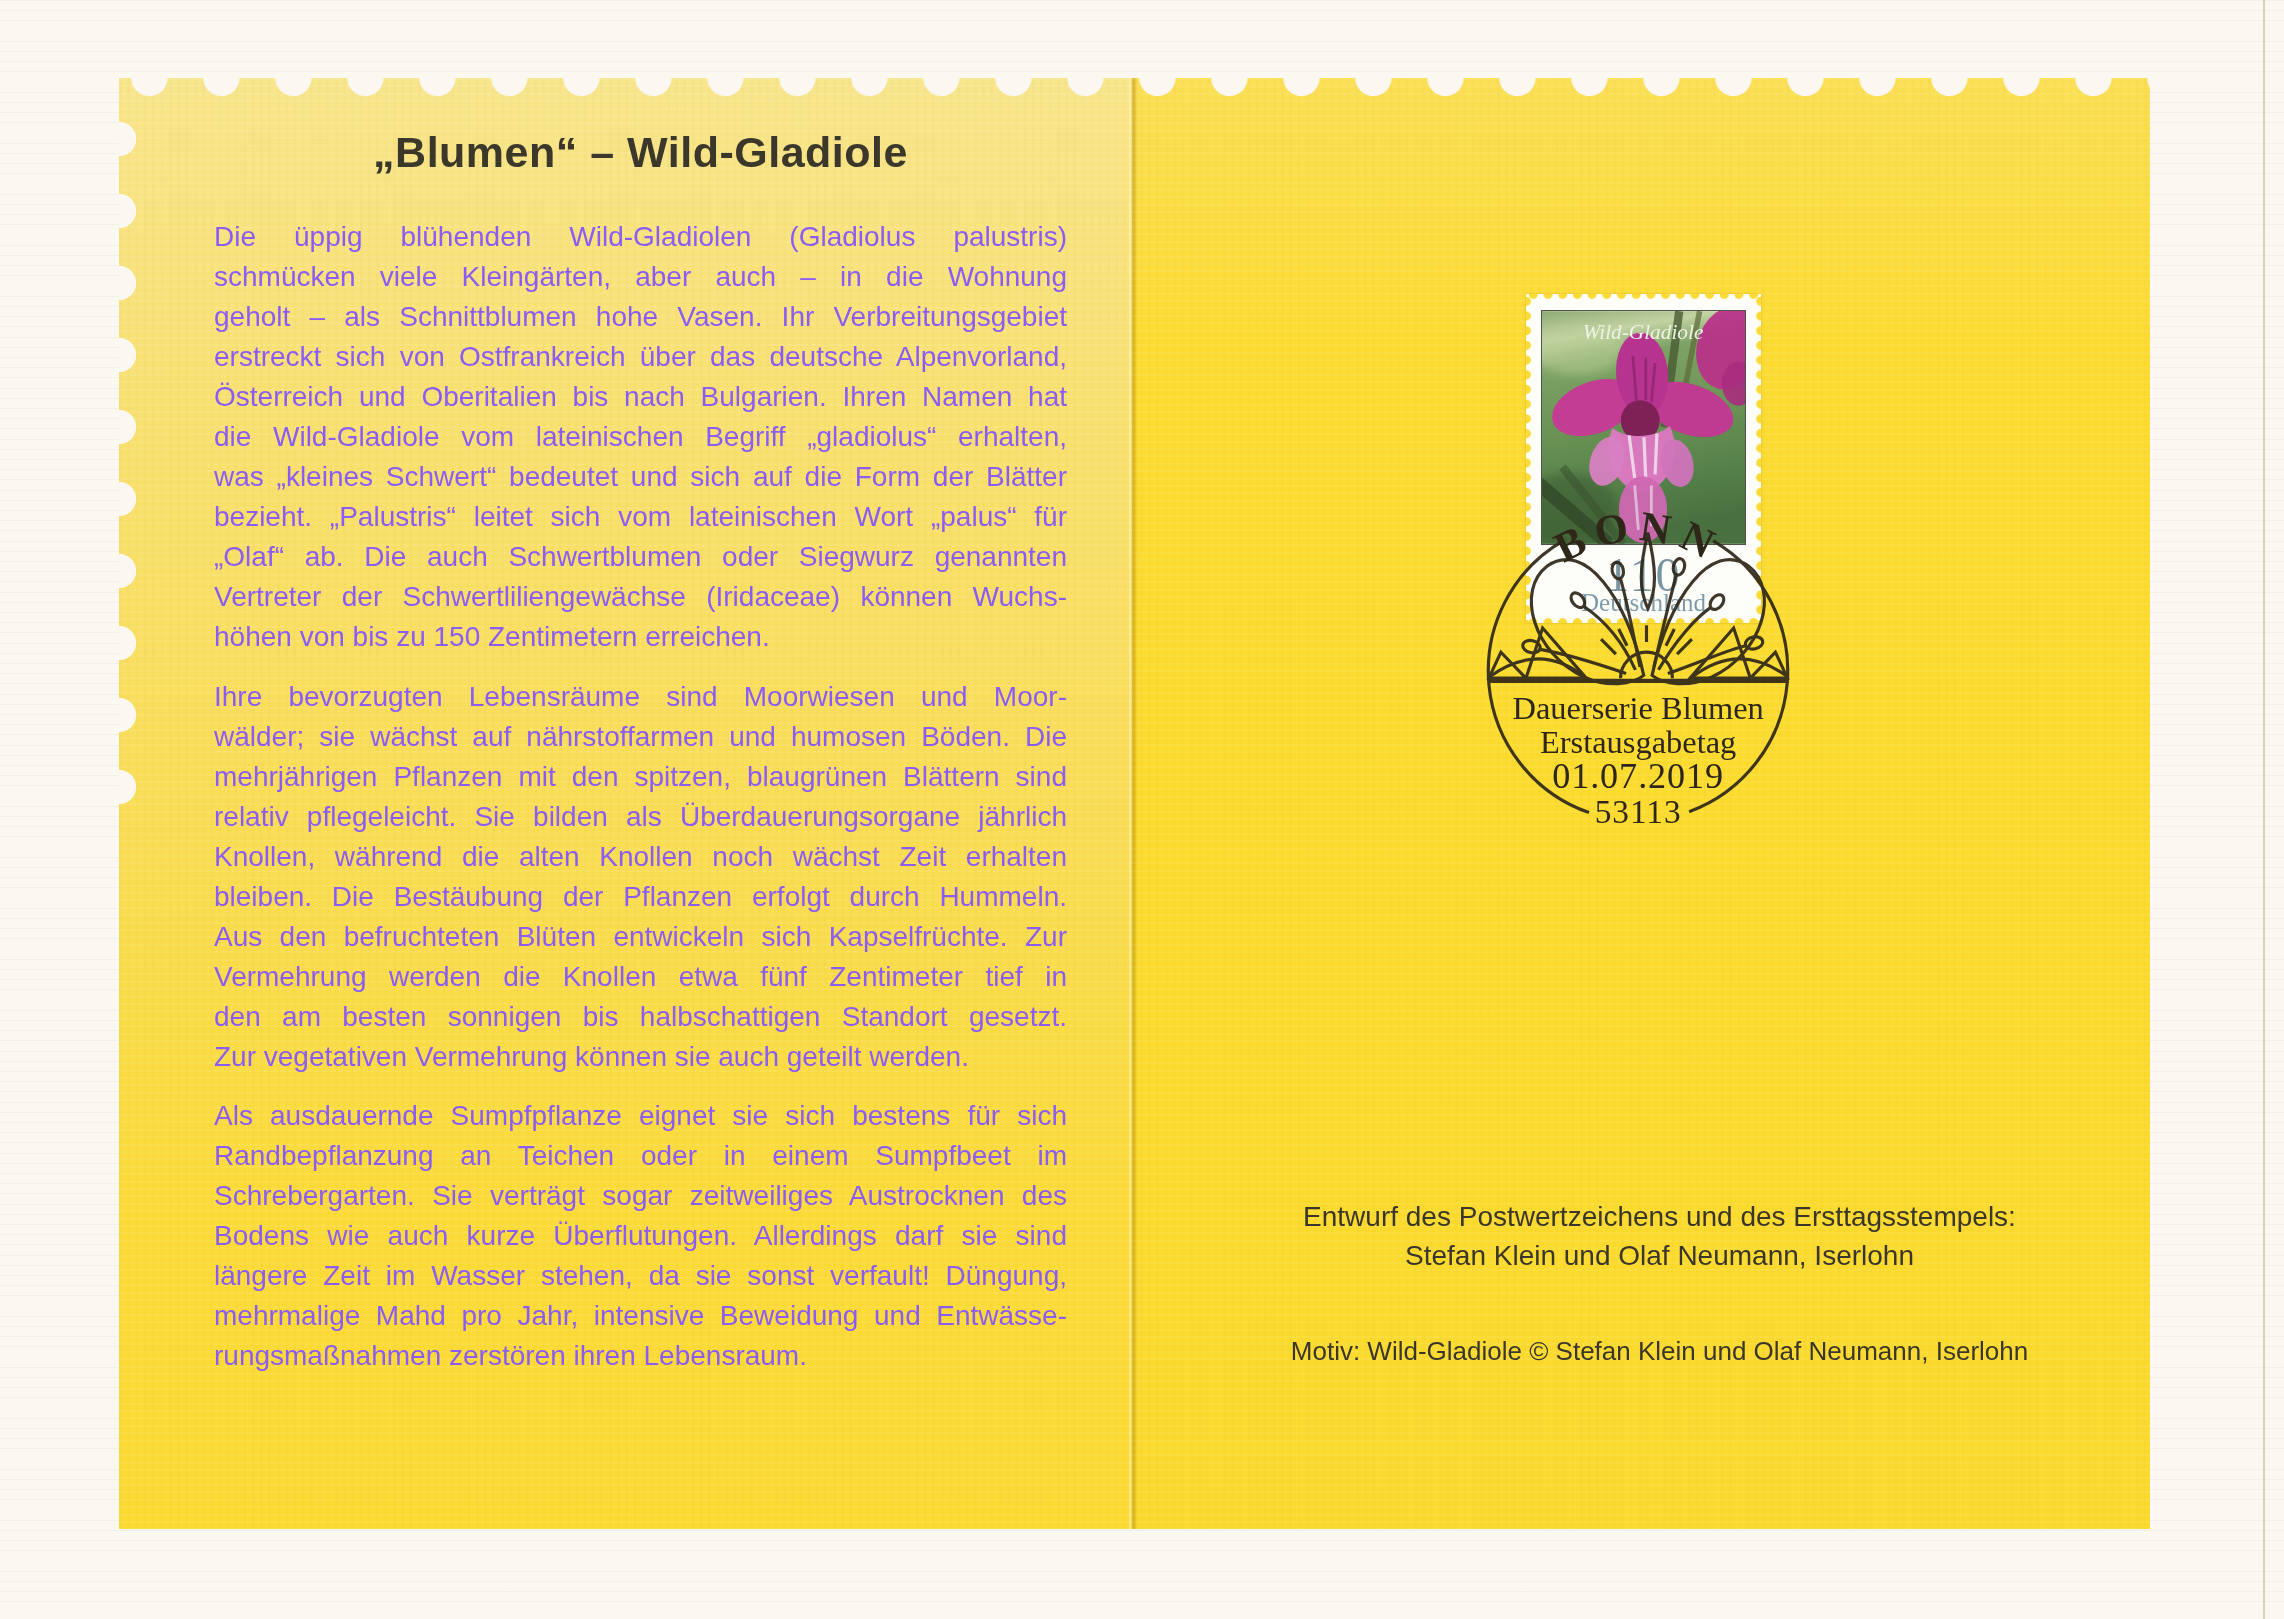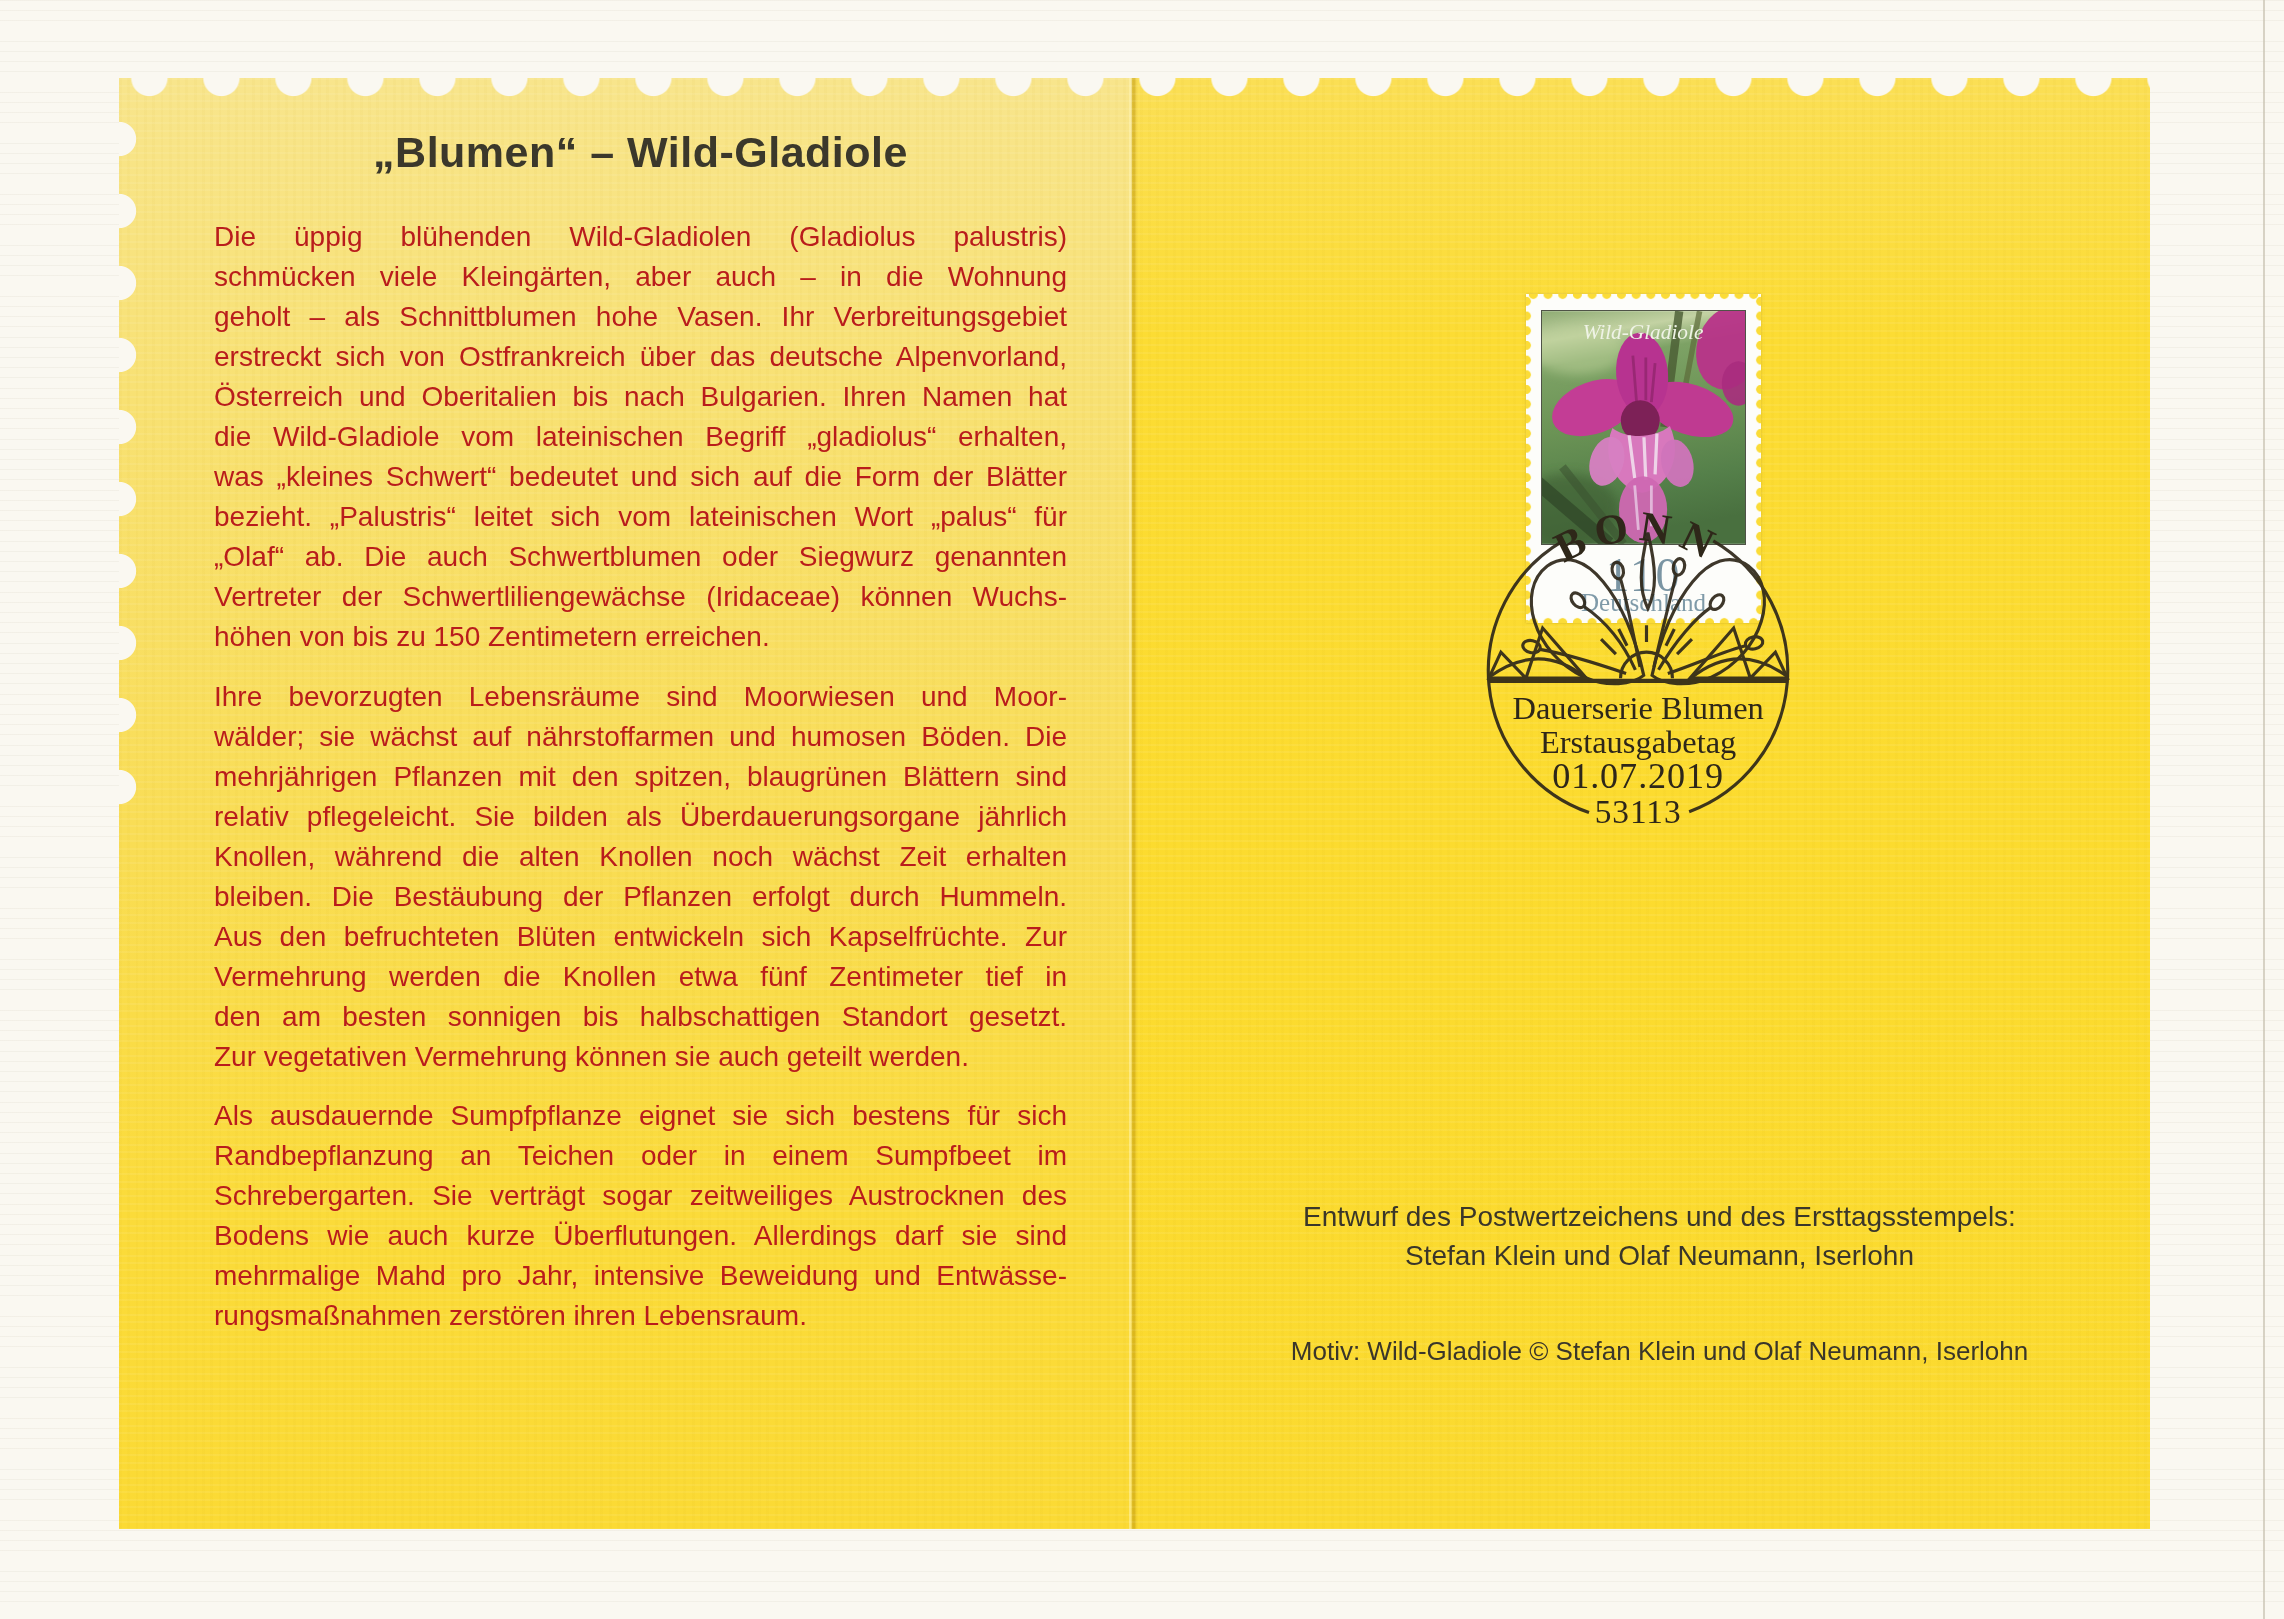--- a/index.html
+++ b/index.html
@@ -51,21 +51,21 @@
     background-image:radial-gradient(circle at 0px 36px, #faf8f1 0 16.7px, transparent 17.6px);
     background-size:22px 72px; background-repeat:repeat-y;
   }
 
   
   .title {
     position:absolute; left:95px; top:50px; width:853px;
     font-size:43px; font-weight:bold; color:#3b382b; text-align:center;
     letter-spacing:0.5px;
   }
-  .bodytext { position:absolute; left:95px; top:139px; width:853px; color:#b91c1c; }
+  .bodytext { position:absolute; left:95px; top:139px; width:853px; color:#8b5cf6; }
   .para { margin:0 0 19.5px 0; }
   .tline {
     font-size:28px; line-height:40px;
     text-align:justify; text-align-last:justify;
     white-space:normal;
   }
   .para .tline:last-child { text-align-last:left; }
 
   
   .stamp {
@@ -150,20 +150,21 @@
         <div class="tline">Aus den befruchteten Blüten entwickeln sich Kapselfrüchte. Zur</div>
         <div class="tline">Vermehrung werden die Knollen etwa fünf Zentimeter tief in</div>
         <div class="tline">den am besten sonnigen bis halbschattigen Standort gesetzt.</div>
         <div class="tline">Zur vegetativen Vermehrung können sie auch geteilt werden.</div>
       </div>
       <div class="para">
         <div class="tline">Als ausdauernde Sumpfpflanze eignet sie sich bestens für sich</div>
         <div class="tline">Randbepflanzung an Teichen oder in einem Sumpfbeet im</div>
         <div class="tline">Schrebergarten. Sie verträgt sogar zeitweiliges Austrocknen des</div>
         <div class="tline">Bodens wie auch kurze Überflutungen. Allerdings darf sie sind</div>
+        <div class="tline">längere Zeit im Wasser stehen, da sie sonst verfault! Düngung,</div>
         <div class="tline">mehrmalige Mahd pro Jahr, intensive Beweidung und Entwässe-</div>
         <div class="tline">rungsmaßnahmen zerstören ihren Lebensraum.</div>
       </div>
     </div>
 
   <div class="stamp">
     <div class="perf pt"></div>
     <div class="perf pb"></div>
     <div class="perf pl"></div>
     <div class="perf pr"></div>

